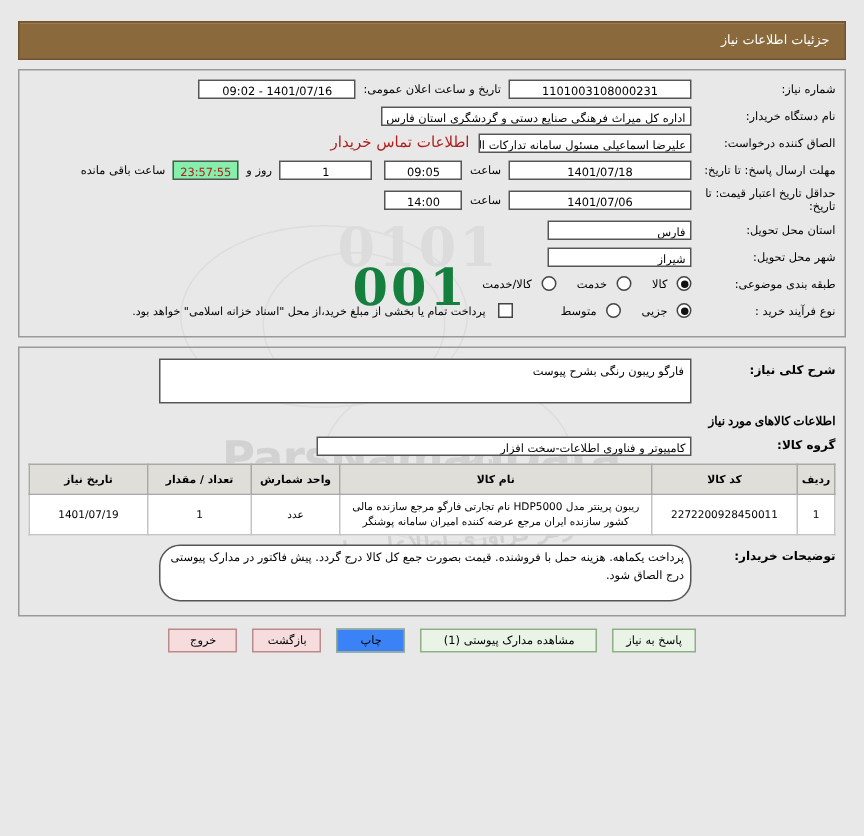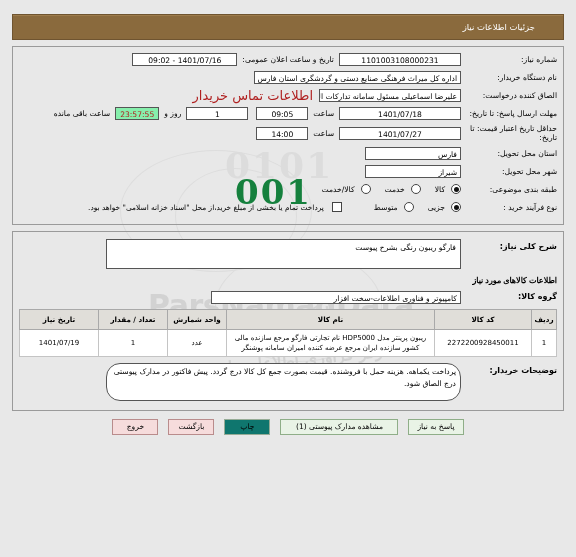--- a/index.html
+++ b/index.html
@@ -56,21 +56,21 @@
   
   .titlebar {
     margin: 14px 12px 0 12px;
     height: 26px;
     background: #8a6a3d;
     border: 1px solid #6f5430;
     box-shadow: inset 0 1px 0 #9d7c4c;
     display: flex;
     align-items: center;
     justify-content: flex-start;
-    padding: 0 28px;
+    padding: 0 10px;
     box-sizing: border-box;
   }
   .titlebar .t {
     color: #fff;
     font-size: 8.5px;
     font-weight: normal;
   }
 
   
   .panel {
@@ -113,21 +113,21 @@
     white-space: nowrap;
   }
   .fld.ctr { text-align: center; }
   .midlbl {
     font-size: 7.6px;
     padding: 0 5px;
     white-space: nowrap;
   }
   .linkish {
     color: #b02020;
-    font-size: 13px;
+    font-size: 10px;
     padding: 0 6px;
     white-space: nowrap;
     cursor: pointer;
   }
   .hl {
     background: #86efac;
     border: 1px solid #555;
     color: #b02020;
     height: 13px;
     line-height: 13px;
@@ -248,21 +248,21 @@
     height: 16px;
     line-height: 14px;
     padding: 0 8px;
     box-sizing: border-box;
     cursor: pointer;
     text-align: center;
     min-width: 46px;
     color: #000;
   }
   .btn.green { background: #e9f3e6; border-color: #8fae88; }
-  .btn.plain { background: #0f766e; border-color: #96ab96; }
+  .btn.plain { background: #3b82f6; border-color: #96ab96; }
   .btn.pink  { background: #f6dcdc; border-color: #b98c8c; }
   .btn.wide  { min-width: 118px; }
 </style>
 </head>
 <body>
 
 <div id="watermark">
   <div class="wm-blob" style="left:120px;top:150px;width:190px;height:120px;"></div>
   <div class="wm-blob" style="left:175px;top:168px;width:120px;height:95px;"></div>
   <div class="wm-blob" style="left:215px;top:250px;width:165px;height:110px;"></div>
@@ -307,21 +307,21 @@
       <div class="fld ctr w-time">09:05</div>
       <div style="width:8px"></div>
       <div class="fld ctr w-days">1</div>
       <div class="midlbl">روز و</div>
       <div class="hl">23:57:55</div>
       <div class="midlbl">ساعت باقی مانده</div>
     </div>
 
     <div class="row">
       <div class="lbl">حداقل تاریخ اعتبار قیمت: تا تاریخ:</div>
-      <div class="fld ctr w-date">1401/07/27</div>
+      <div class="fld ctr w-date">1401/07/06</div>
       <div class="midlbl">ساعت</div>
       <div class="fld ctr w-time">14:00</div>
     </div>
 
     <div class="row">
       <div class="lbl">استان محل تحویل:</div>
       <div class="fld w-prov">فارس</div>
     </div>
 
     <div class="row">

